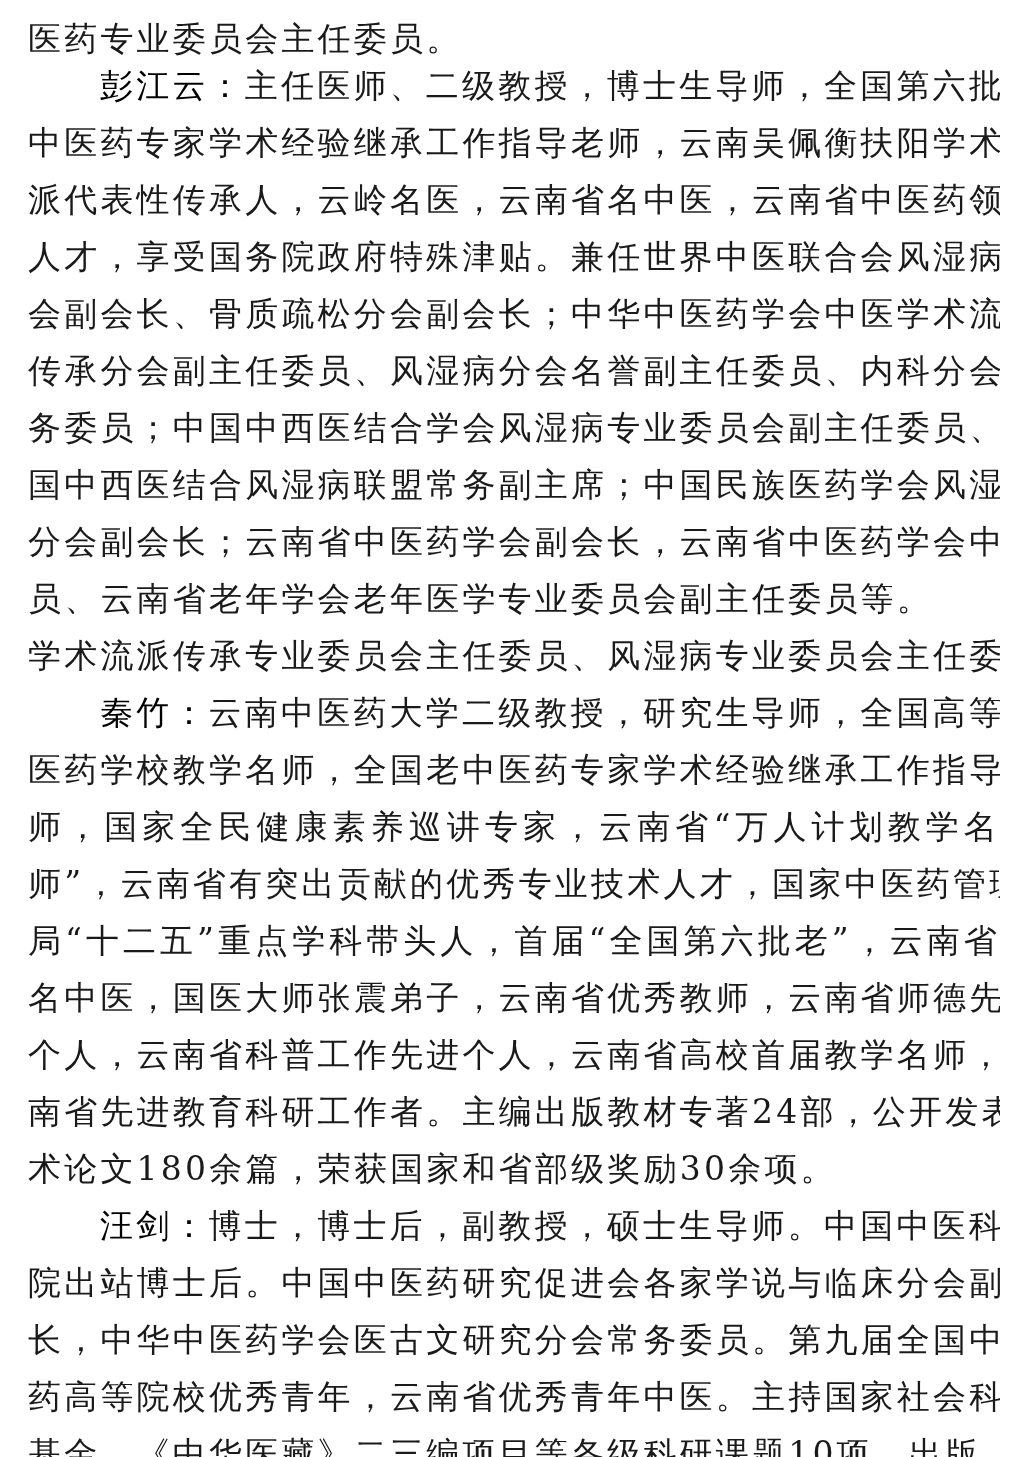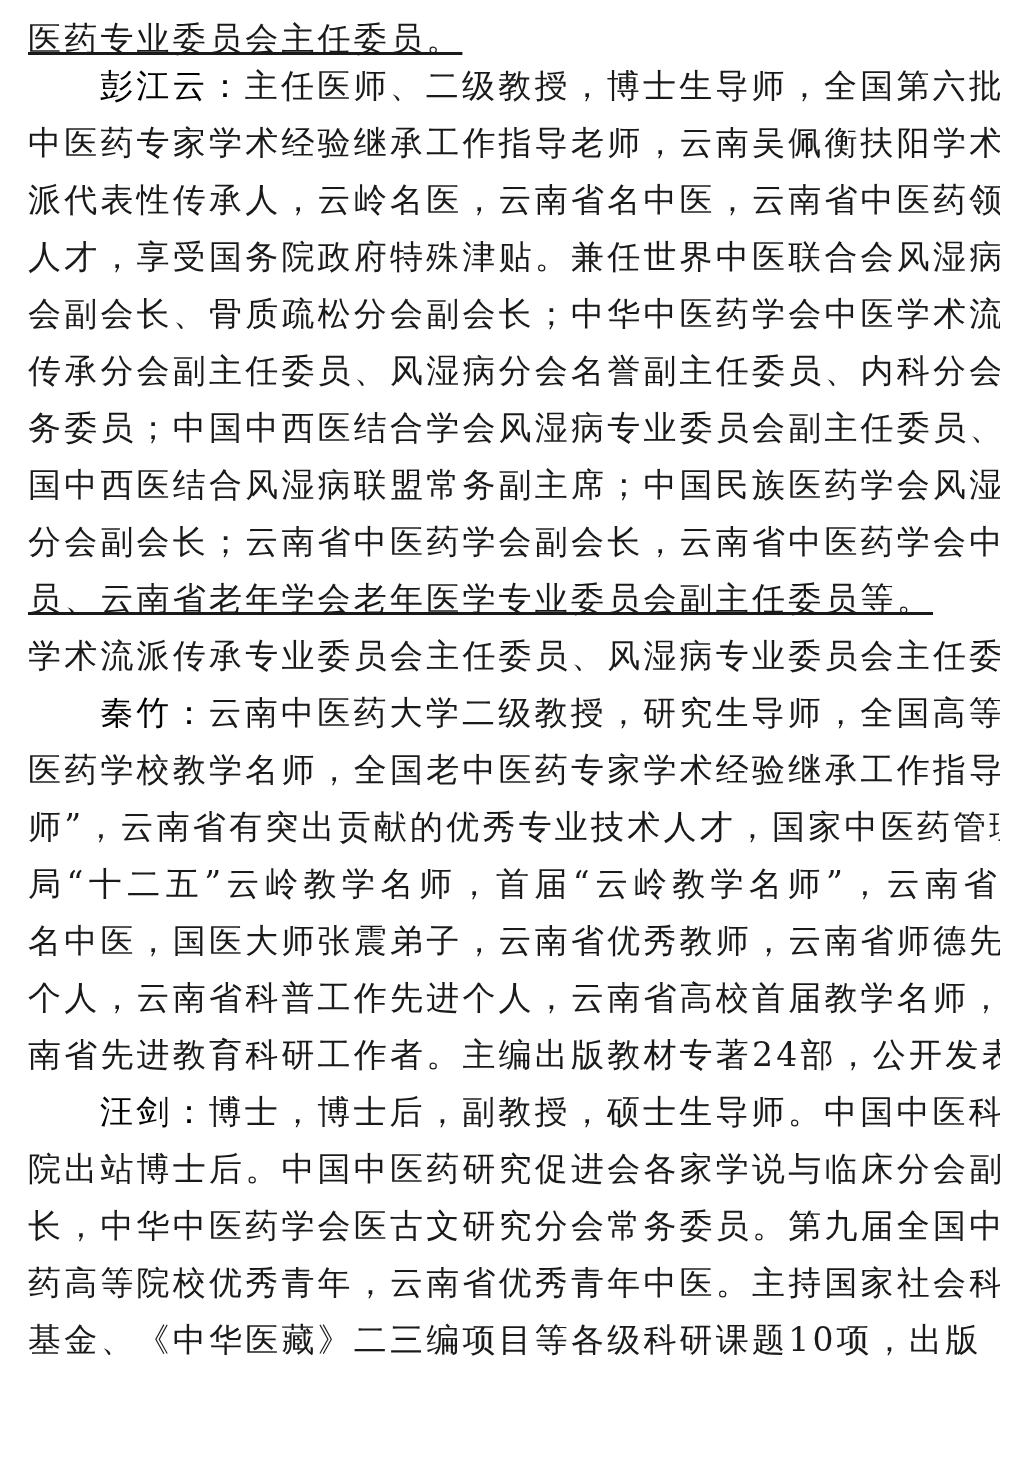--- a/index.html
+++ b/index.html
@@ -37,21 +37,20 @@
   .line {
     display: block;
     white-space: nowrap;
     text-align: justify;
     text-align-last: justify;
     height: 57px;
     overflow: hidden;
   }
   .line.last {
     text-align-last: left;
-    text-decoration: underline;
   }
   .line.first {
     padding-left: 72px;
   }
 </style>
 </head>
 <body>
 
 <div class="page">
 
@@ -69,25 +68,27 @@
     <span class="line">务委员；中国中西医结合学会风湿病专业委员会副主任委员、中</span>
     <span class="line">国中西医结合风湿病联盟常务副主席；中国民族医药学会风湿病</span>
     <span class="line">分会副会长；云南省中医药学会副会长，云南省中医药学会中医</span>
     <span class="line last">员、云南省老年学会老年医学专业委员会副主任委员等。</span>
     <span class="line">学术流派传承专业委员会主任委员、风湿病专业委员会主任委</span>
   </div>
 
   <div class="para">
     <span class="line first"><span class="name">秦竹：</span><span>云南中医药大学二级教授，研究生导师，全国高等中</span></span>
     <span class="line">医药学校教学名师，全国老中医药专家学术经验继承工作指导教</span>
+    <span class="line">师，国家全民健康素养巡讲专家，云南省“万人计划教学名</span>
     <span class="line">师”，云南省有突出贡献的优秀专业技术人才，国家中医药管理</span>
-    <span class="line">局“十二五”云岭教学名师，首届“云岭教学名师”，云南省</span>
+    <span class="line">局“十二五”重点学科带头人，首届“全国第六批老”，云南省</span>
     <span class="line">名中医，国医大师张震弟子，云南省优秀教师，云南省师德先进</span>
     <span class="line">个人，云南省科普工作先进个人，云南省高校首届教学名师，云</span>
     <span class="line">南省先进教育科研工作者。主编出版教材专著24部，公开发表学</span>
+    <span class="line last">术论文180余篇，荣获国家和省部级奖励30余项。</span>
   </div>
 
   <div class="para">
     <span class="line first"><span class="name">汪剑：</span><span>博士，博士后，副教授，硕士生导师。中国中医科学</span></span>
     <span class="line">院出站博士后。中国中医药研究促进会各家学说与临床分会副会</span>
     <span class="line">长，中华中医药学会医古文研究分会常务委员。第九届全国中医</span>
     <span class="line">药高等院校优秀青年，云南省优秀青年中医。主持国家社会科学</span>
     <span class="line">基金、《中华医藏》二三编项目等各级科研课题10项，出版《蜀</span>
 
   </div>

